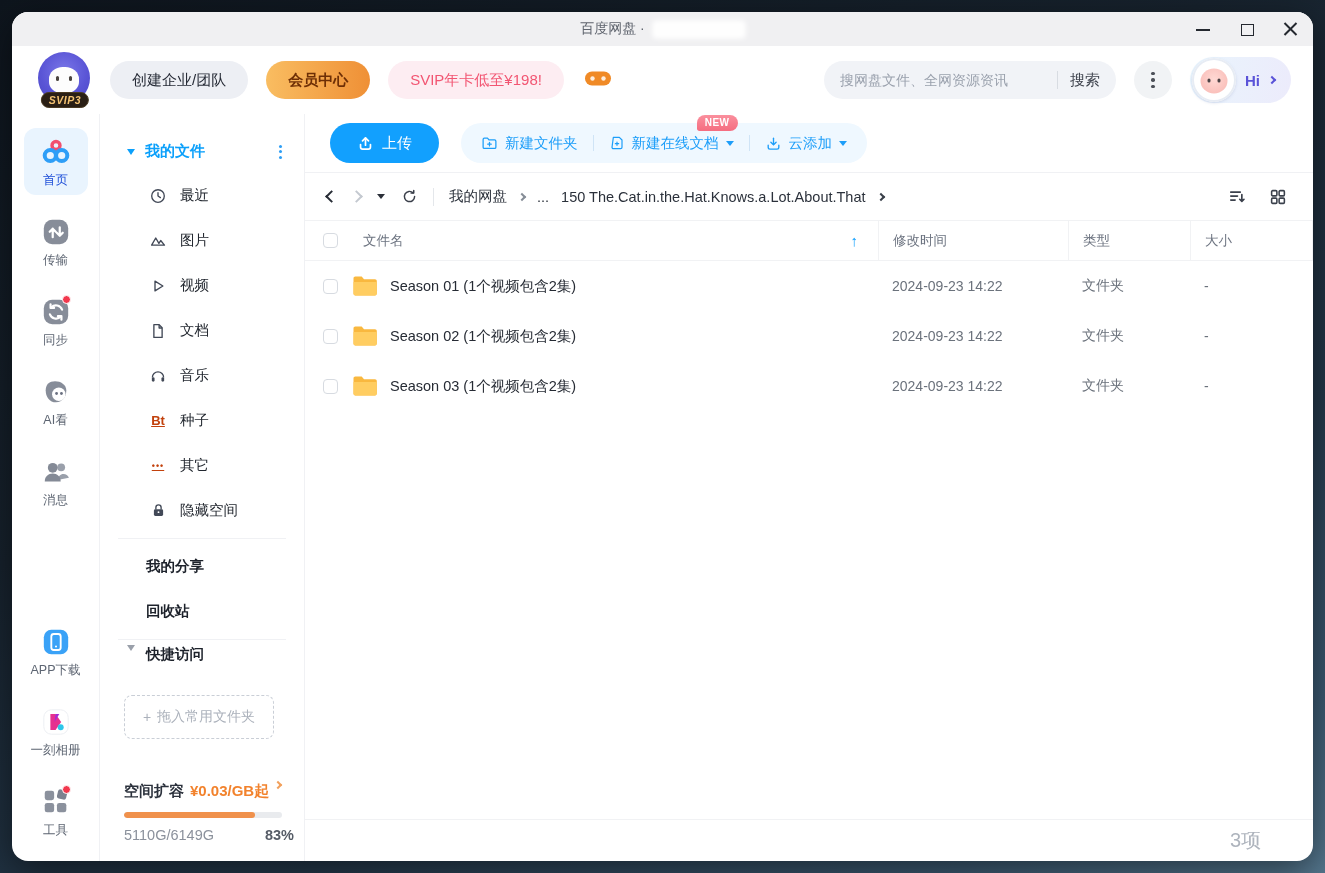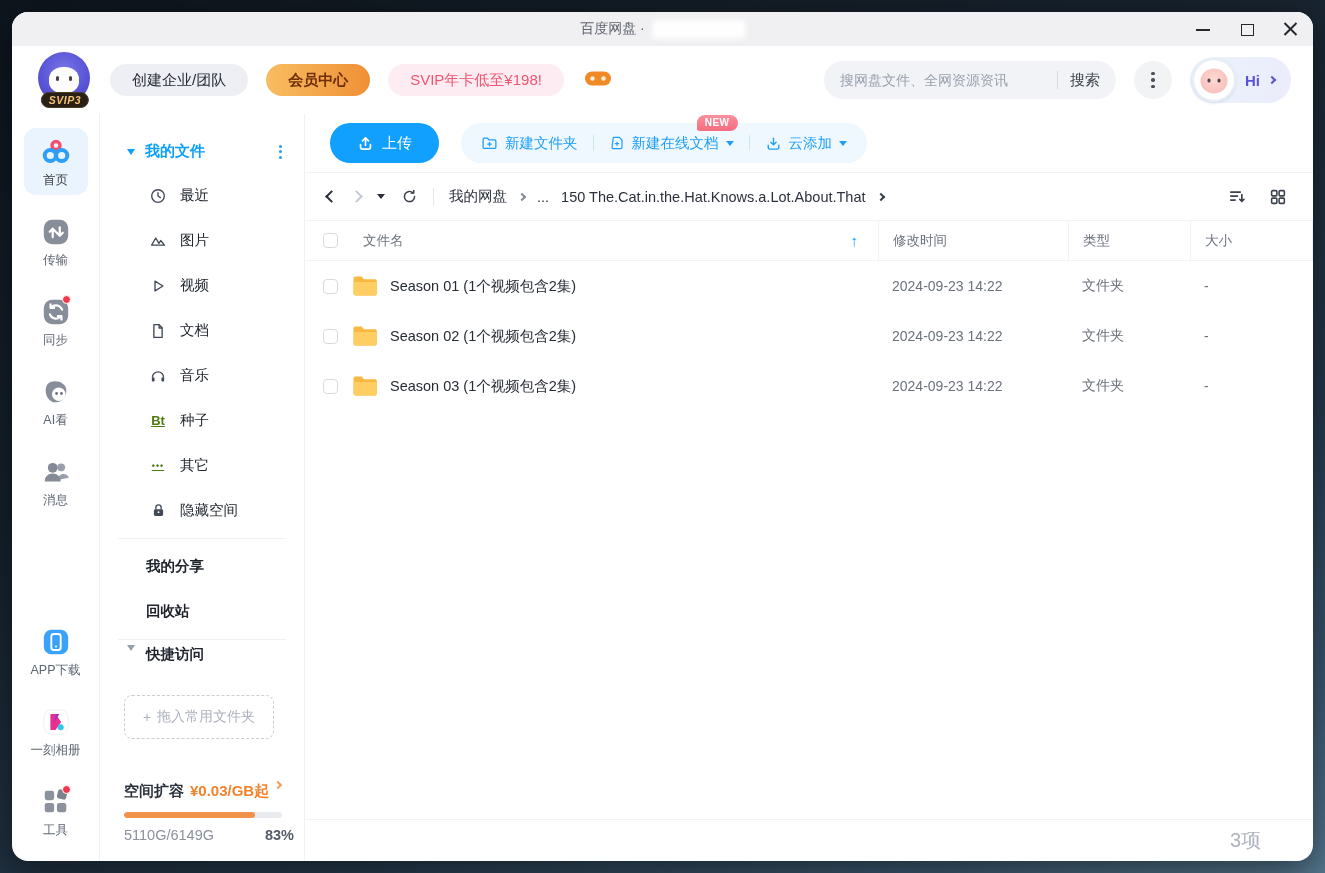--- a/index.html
+++ b/index.html
@@ -29,21 +29,21 @@
   .logo { position:relative; width:54px; height:56px; flex:none; }
   .logo-circle { width:52px; height:52px; border-radius:50%;
     background:radial-gradient(circle at 50% 38%,#7a77e8 0%,#5a55d6 55%,#4a45c4 100%); position:relative; overflow:hidden;}
   .logo-face { position:absolute; left:50%; top:54%; transform:translate(-50%,-50%);
     width:30px; height:26px; background:#fdfdfd; border-radius:46% 46% 42% 42%; }
   .logo-face::before,.logo-face::after { content:""; position:absolute; top:9px; width:3px; height:5px; border-radius:2px; background:#4a4440; }
   .logo-face::before { left:7px; } .logo-face::after { right:7px; }
   .logo-badge { position:absolute; left:50%; bottom:0; transform:translateX(-50%);
     background:#2a1f15; color:#f2c171; border:1px solid #4a3a22; font-size:10.5px; font-weight:bold;
     font-style:italic; padding:1px 7px; border-radius:9px; letter-spacing:.5px; white-space:nowrap; }
-  .pill { height:32px; border-radius:19px; display:flex; align-items:center; padding:0 22px;
+  .pill { height:38px; border-radius:19px; display:flex; align-items:center; padding:0 22px;
     font-size:15px; cursor:pointer; white-space:nowrap; }
   .pill-gray { background:#edeff4; color:#262b36; }
   .pill-member { background:linear-gradient(90deg,#f9bd61,#ef9036); color:#6e2f06; font-weight:bold; }
   .pill-promo { background:#fdedf2; color:#f25572; }
   .game-icon { flex:none; cursor:pointer; margin-left:2px; }
   .search { margin-left:auto; width:292px; height:38px; background:#f1f3f7; border-radius:19px;
     display:flex; align-items:center; padding:0 16px; flex:none; }
   .search input { flex:1; min-width:0; border:none; background:transparent; outline:none; font-size:14px; color:#333;
     font-family:inherit; }
   .search input::placeholder { color:#9aa1ad; }
@@ -68,35 +68,35 @@
   
   .appbody { flex:1; display:flex; min-height:0; }
 
   
   .rail { width:88px; flex:none; border-right:1px solid #f0f1f4; display:flex; flex-direction:column;
     align-items:center; padding:14px 0 16px; gap:13px; }
   .rail-item { width:64px; border-radius:12px; display:flex; flex-direction:column; align-items:center;
     gap:3px; padding:7px 0 6px; cursor:pointer; position:relative; }
   .rail-item.active { background:#e9f4fe; }
   .rail-item .lbl { font-size:12.5px; color:#5d6572; }
-  .rail-item.active .lbl { color:#404040; }
+  .rail-item.active .lbl { color:#1d4ed8; }
   .rail-icon { width:34px; height:34px; position:relative; display:flex; align-items:center; justify-content:center; }
   .red-dot { position:absolute; top:0; right:2px; width:9px; height:9px; border-radius:50%;
     background:#f2384d; border:1.5px solid #fff; }
   .rail-spacer { margin-top:auto; }
 
   
   .nav { width:205px; flex:none; border-right:1px solid #f0f1f4; position:relative; padding-top:22px; }
   .nav-header { display:flex; align-items:center; gap:10px; padding:6px 18px 12px 27px; color:#0ba0fb; }
   .nav-header .cd { width:0; height:0; border-left:4.5px solid transparent; border-right:4.5px solid transparent; border-top:6px solid #0ba0fb; }
   .nav-header .t { font-size:15px; font-weight:bold; }
   .nav-dots { margin-left:auto; display:flex; flex-direction:column; gap:2.5px; cursor:pointer; padding:2px 4px; }
   .nav-dots i { width:3px; height:3px; border-radius:50%; background:#2d9ef5; }
   .nav-item { height:45px; display:flex; align-items:center; gap:12px; padding-left:48px; cursor:pointer; }
-  .nav-item .ni { width:20px; display:flex; justify-content:center; align-items:center; color:#4d7c0f;
+  .nav-item .ni { width:20px; display:flex; justify-content:center; align-items:center; color:#c2410c;
     font-weight:bold; font-size:13px; flex:none;text-decoration:underline; }
   .nav-item .nl { font-size:14.5px; color:#22272f; }
   .nav-div { height:1px; background:#f0f1f4; margin:5px 18px; }
   .nav-link { height:45px; display:flex; align-items:center; padding-left:46px; font-size:14.5px;
     font-weight:bold; color:#1d222b; cursor:pointer; }
   .quick-h { height:44px; display:flex; gap:11px; padding-left:27px; cursor:pointer; }
   .quick-h .cd { width:0; height:0; border-left:4.5px solid transparent; border-right:4.5px solid transparent; border-top:6px solid #9aa0aa; }
   .quick-h .t { font-size:14.5px; font-weight:bold; color:#1d222b; }
   .dropzone { margin:6px 0 0 24px; width:150px; height:44px; border:1.6px dashed #c9ced6; border-radius:8px;
     display:flex; align-items:center; justify-content:center; gap:6px; color:#abb1bb; font-size:14px; cursor:pointer; }

